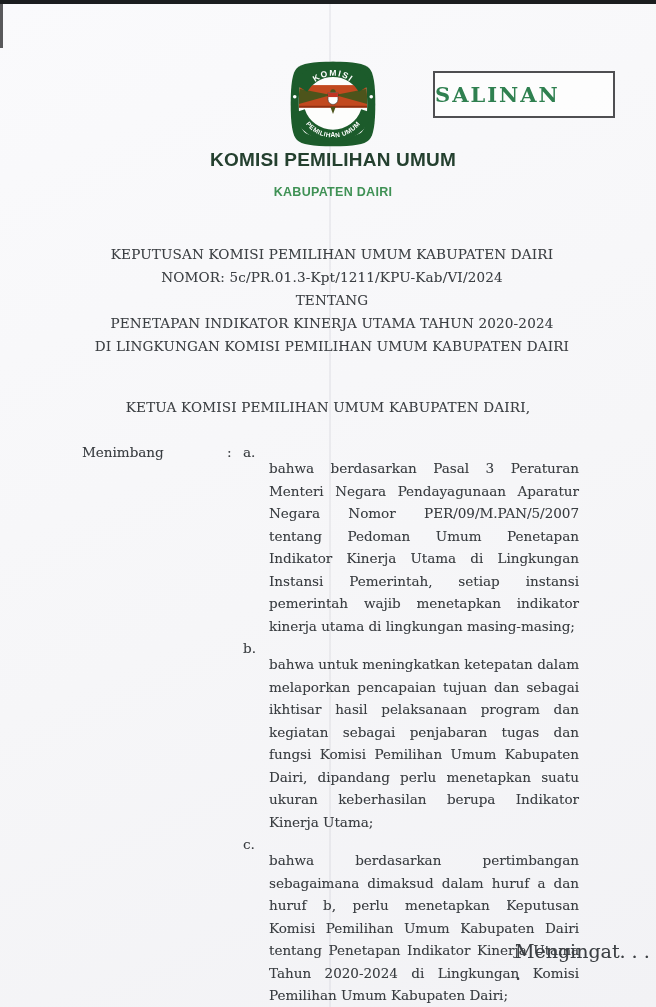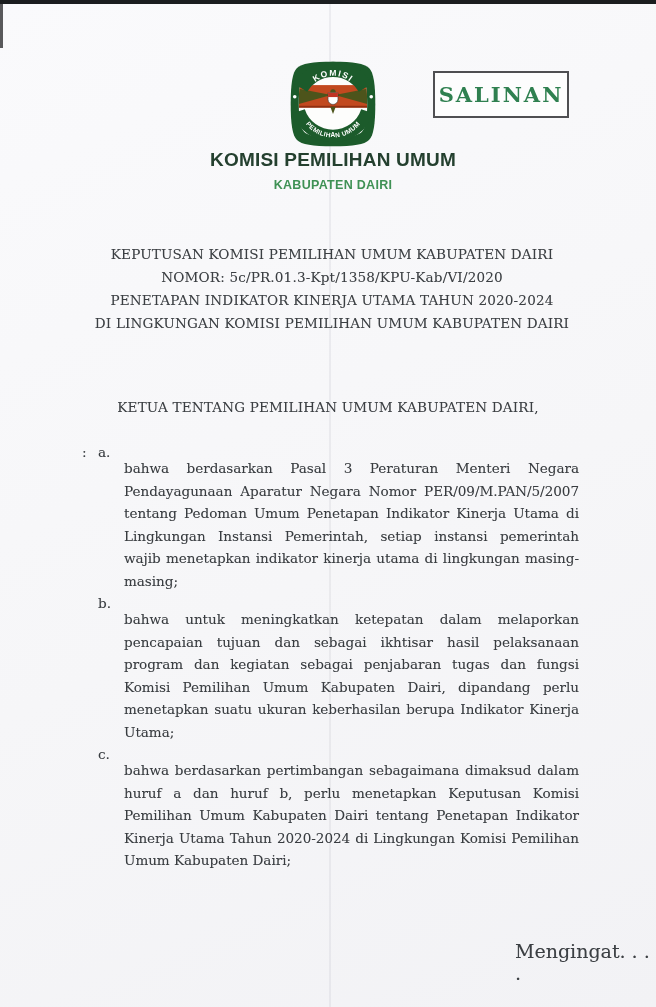--- a/index.html
+++ b/index.html
@@ -12,33 +12,33 @@
     font-family:"DejaVu Serif", serif;
     color:#3b3f43;
   }
   .scan-top-strip{position:absolute;left:0;top:0;width:656px;height:4px;background:#1b1d1f;}
   .scan-left-sliver{position:absolute;left:0;top:4px;width:3px;height:44px;background:rgba(35,35,38,0.75);}
   .fold-line{position:absolute;left:329px;top:4px;width:2px;height:1003px;background:rgba(130,130,150,0.10);}
 
   .logo{position:absolute;left:286px;top:59px;width:94px;height:90px;}
 
   .stamp{
-    position:absolute;left:433px;top:71px;width:136px;height:47px;
+    position:absolute;left:433px;top:71px;width:182px;height:47px;
     border:2px solid #4f4f52;background:rgba(255,255,255,0.65);
-    display:flex;align-items:center;justify-content:center;box-sizing:border-box;
+    display:flex;align-items:center;box-sizing:border-box;
   }
   .stamp span{
     font-family:"DejaVu Serif", serif;font-weight:bold;font-size:21px;
     letter-spacing:2px;color:#2f8050;
   }
 
   .letterhead{position:absolute;left:203px;top:149px;width:260px;text-align:center;
     font-family:"Liberation Sans", sans-serif;font-weight:700;}
   .lh1{font-size:19px;color:#24402f;letter-spacing:0.2px;}
-  .lh2{font-size:12.5px;color:#3f9155;margin-top:7px;letter-spacing:0.3px;}
+  .lh2{font-size:12.5px;color:#3f9155;margin-top:14px;letter-spacing:0.3px;}
 
   .title-block{position:absolute;left:48px;right:40px;top:243px;text-align:center;
     font-size:13.5px;line-height:23px;letter-spacing:0.2px;color:#3b3f43;
     text-shadow:0.2px 0.2px 0.3px rgba(70,70,70,0.30);}
 
   .opening{position:absolute;left:40px;right:40px;top:399px;text-align:center;
     font-size:13.5px;letter-spacing:0.2px;color:#3b3f43;
     text-shadow:0.2px 0.2px 0.3px rgba(70,70,70,0.30);}
 
   .considering{position:absolute;left:82px;top:441px;width:497px;display:flex;
@@ -110,28 +110,30 @@
     <span>SALINAN</span>
   </div>
 
   <div class="letterhead">
     <div class="lh1">KOMISI PEMILIHAN UMUM</div>
     <div class="lh2">KABUPATEN DAIRI</div>
   </div>
 
   <div class="title-block">
     <div>KEPUTUSAN KOMISI PEMILIHAN UMUM KABUPATEN DAIRI</div>
-    <div>NOMOR: 5c/PR.01.3-Kpt/1358/KPU-Kab/VI/2020</div>
+    <div>NOMOR: 5c/PR.01.3-Kpt/1211/KPU-Kab/VI/2024</div>
+    <div>TENTANG</div>
     <div>PENETAPAN INDIKATOR KINERJA UTAMA TAHUN 2020-2024</div>
     <div>DI LINGKUNGAN KOMISI PEMILIHAN UMUM KABUPATEN DAIRI</div>
   </div>
 
-  <div class="opening">KETUA TENTANG PEMILIHAN UMUM KABUPATEN DAIRI,</div>
+  <div class="opening">KETUA KOMISI PEMILIHAN UMUM KABUPATEN DAIRI,</div>
 
   <div class="considering">
+    <div class="c-label">Menimbang</div>
     <div class="c-colon">:</div>
     <div class="c-items">
       <div class="c-item">
         <div class="c-marker">a.</div>
         <div class="c-text">bahwa berdasarkan Pasal 3 Peraturan Menteri Negara Pendayagunaan Aparatur Negara Nomor PER/09/M.PAN/5/2007 tentang Pedoman Umum Penetapan Indikator Kinerja Utama di Lingkungan Instansi Pemerintah, setiap instansi pemerintah wajib menetapkan indikator kinerja utama di lingkungan masing-masing;</div>
       </div>
       <div class="c-item">
         <div class="c-marker">b.</div>
         <div class="c-text">bahwa untuk meningkatkan ketepatan dalam melaporkan pencapaian tujuan dan sebagai ikhtisar hasil pelaksanaan program dan kegiatan sebagai penjabaran tugas dan fungsi Komisi Pemilihan Umum Kabupaten Dairi, dipandang perlu menetapkan suatu ukuran keberhasilan berupa Indikator Kinerja Utama;</div>
       </div>

